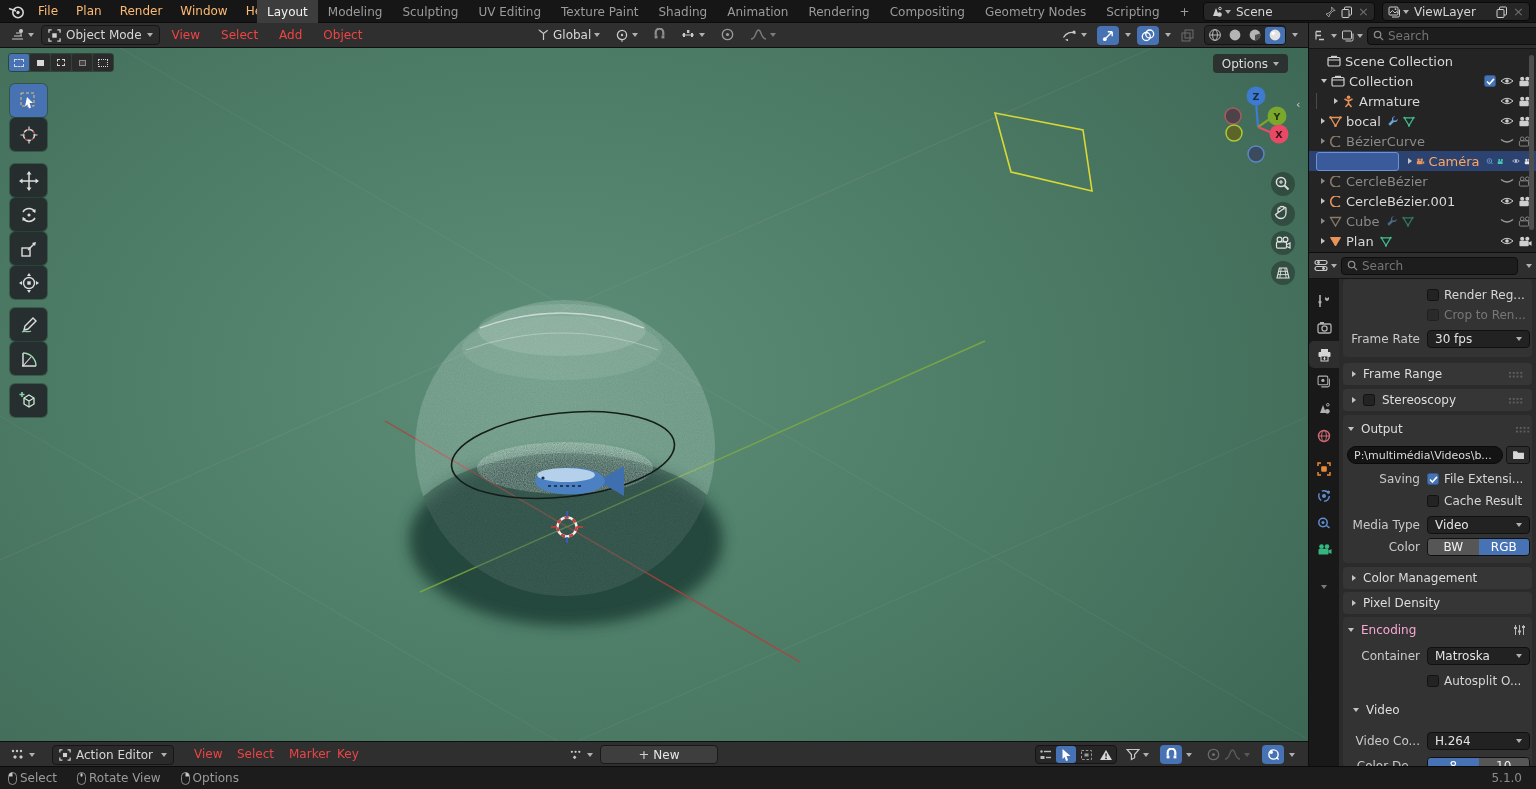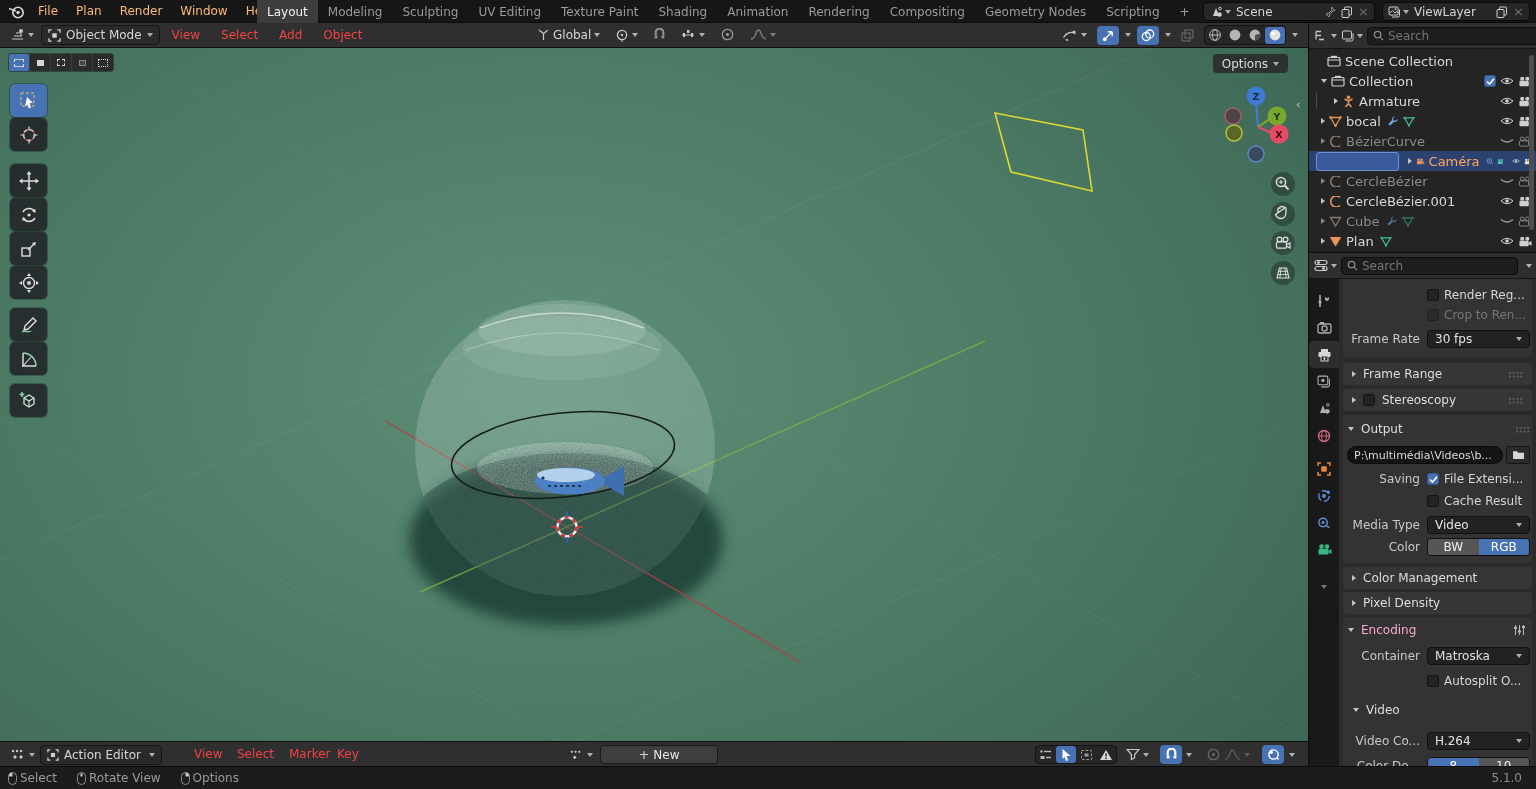--- a/index.html
+++ b/index.html
@@ -483,21 +483,21 @@
   <div id="dope">
     <span class="hbtn" style="position:absolute;left:6px;top:3px">
       <svg width="16" height="13" viewBox="0 0 16 13">
           <circle cx="3" cy="3" r="1.2" fill="#c8c8c8"></circle>
           <circle cx="7" cy="3" r="1.2" fill="#c8c8c8"></circle>
           <circle cx="11" cy="3" r="1.2" fill="#c8c8c8"></circle>
           <path d="M3 9l2-2 2 2-2 2zM9 9l2-2 2 2-2 2z" fill="#c8c8c8"></path>
         </svg>
       <span class="chevd"></span>
     </span>
-    <span class="mode-dd" style="position:absolute;left:40px;top:3px;width:122px">
+    <span class="mode-dd" style="position:absolute;left:52px;top:3px;width:122px">
       <svg width="12" height="12" viewBox="0 0 14 14">
           <path d="M1 4V1h3M10 1h3v3M13 10v3h-3M4 13H1v-3" fill="none" stroke="#cfcfcf" stroke-width="1.4"></path>
           <rect x="4.6" y="4.6" width="4.8" height="4.8" fill="#cfcfcf"></rect>
         </svg>
       <span style="flex:1">Action Editor</span>
       <span class="chevd"></span>
     </span>
     <span class="vmenu" style="position:absolute;left:185px;top:5px">View</span>
     <span class="vmenu" style="position:absolute;left:228px;top:5px">Select</span>
     <span class="vmenu" style="position:absolute;left:280px;top:5px">Marker</span>

